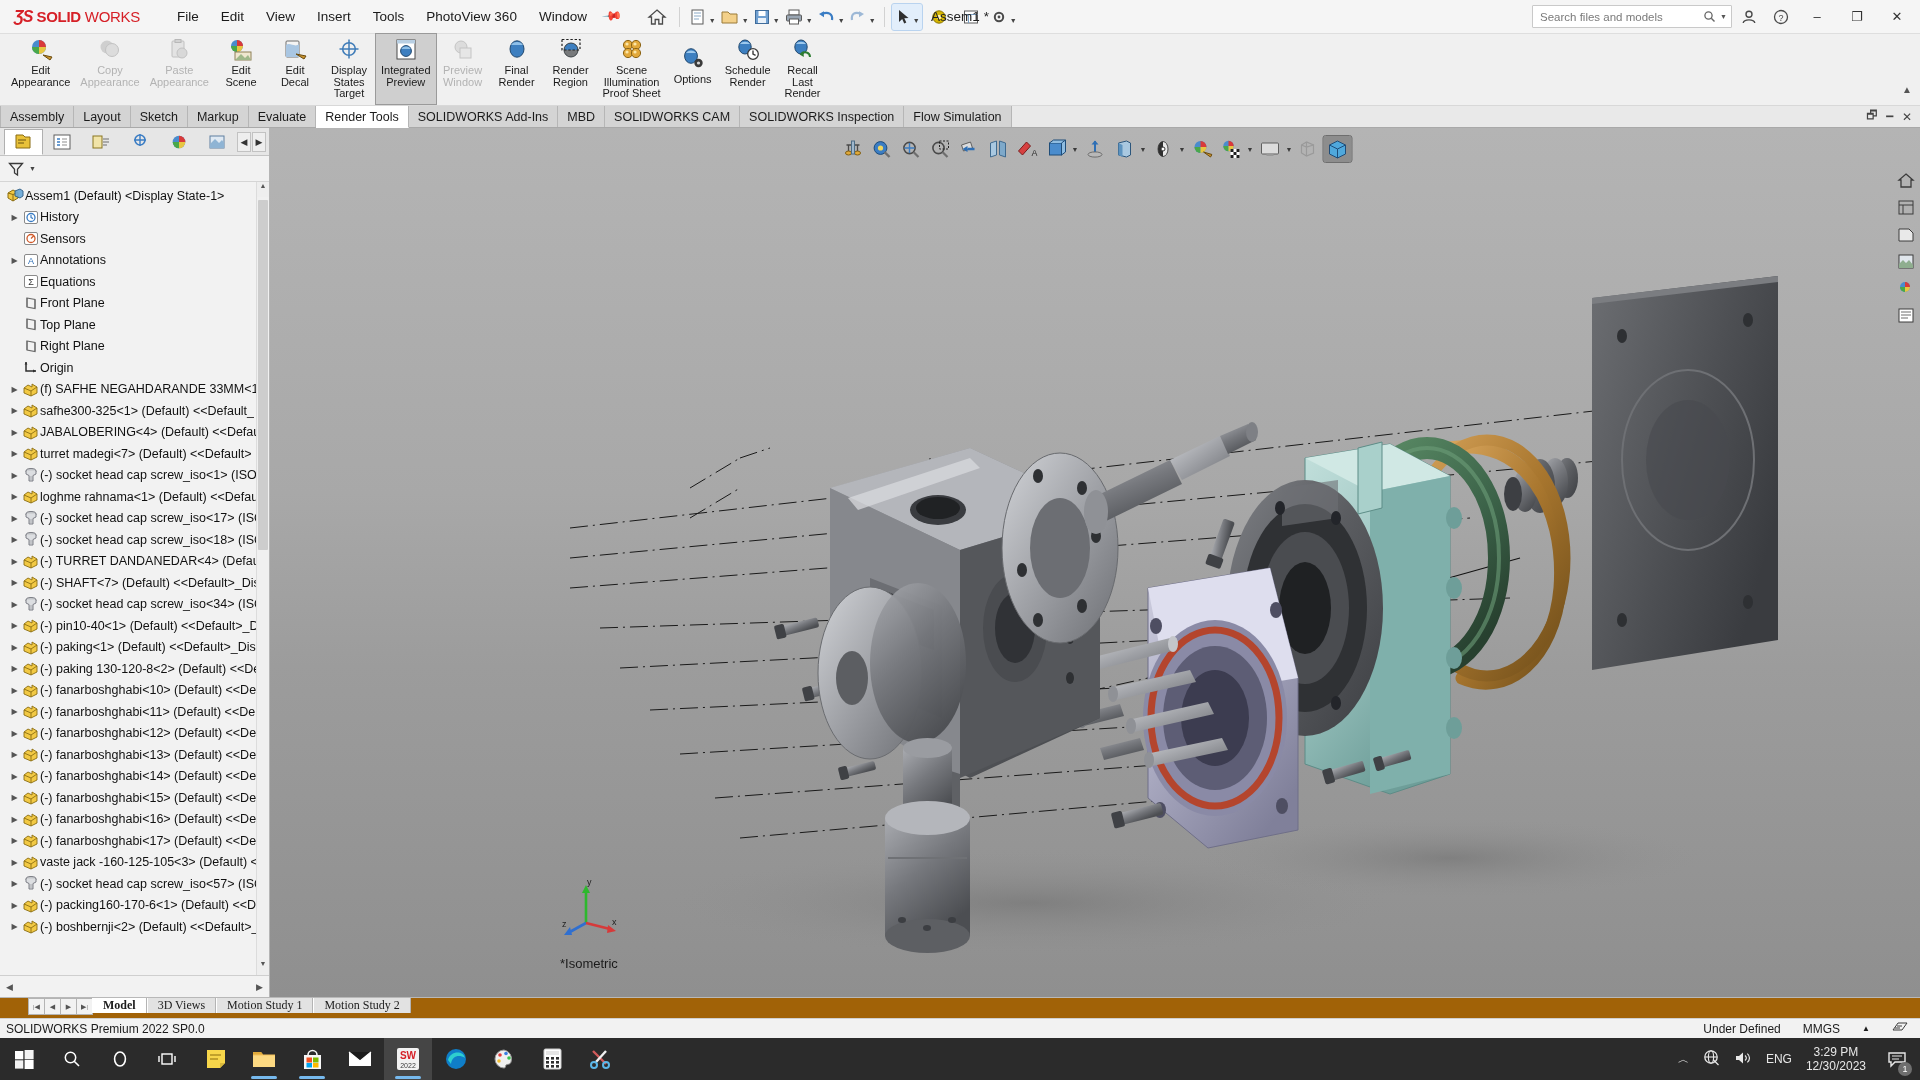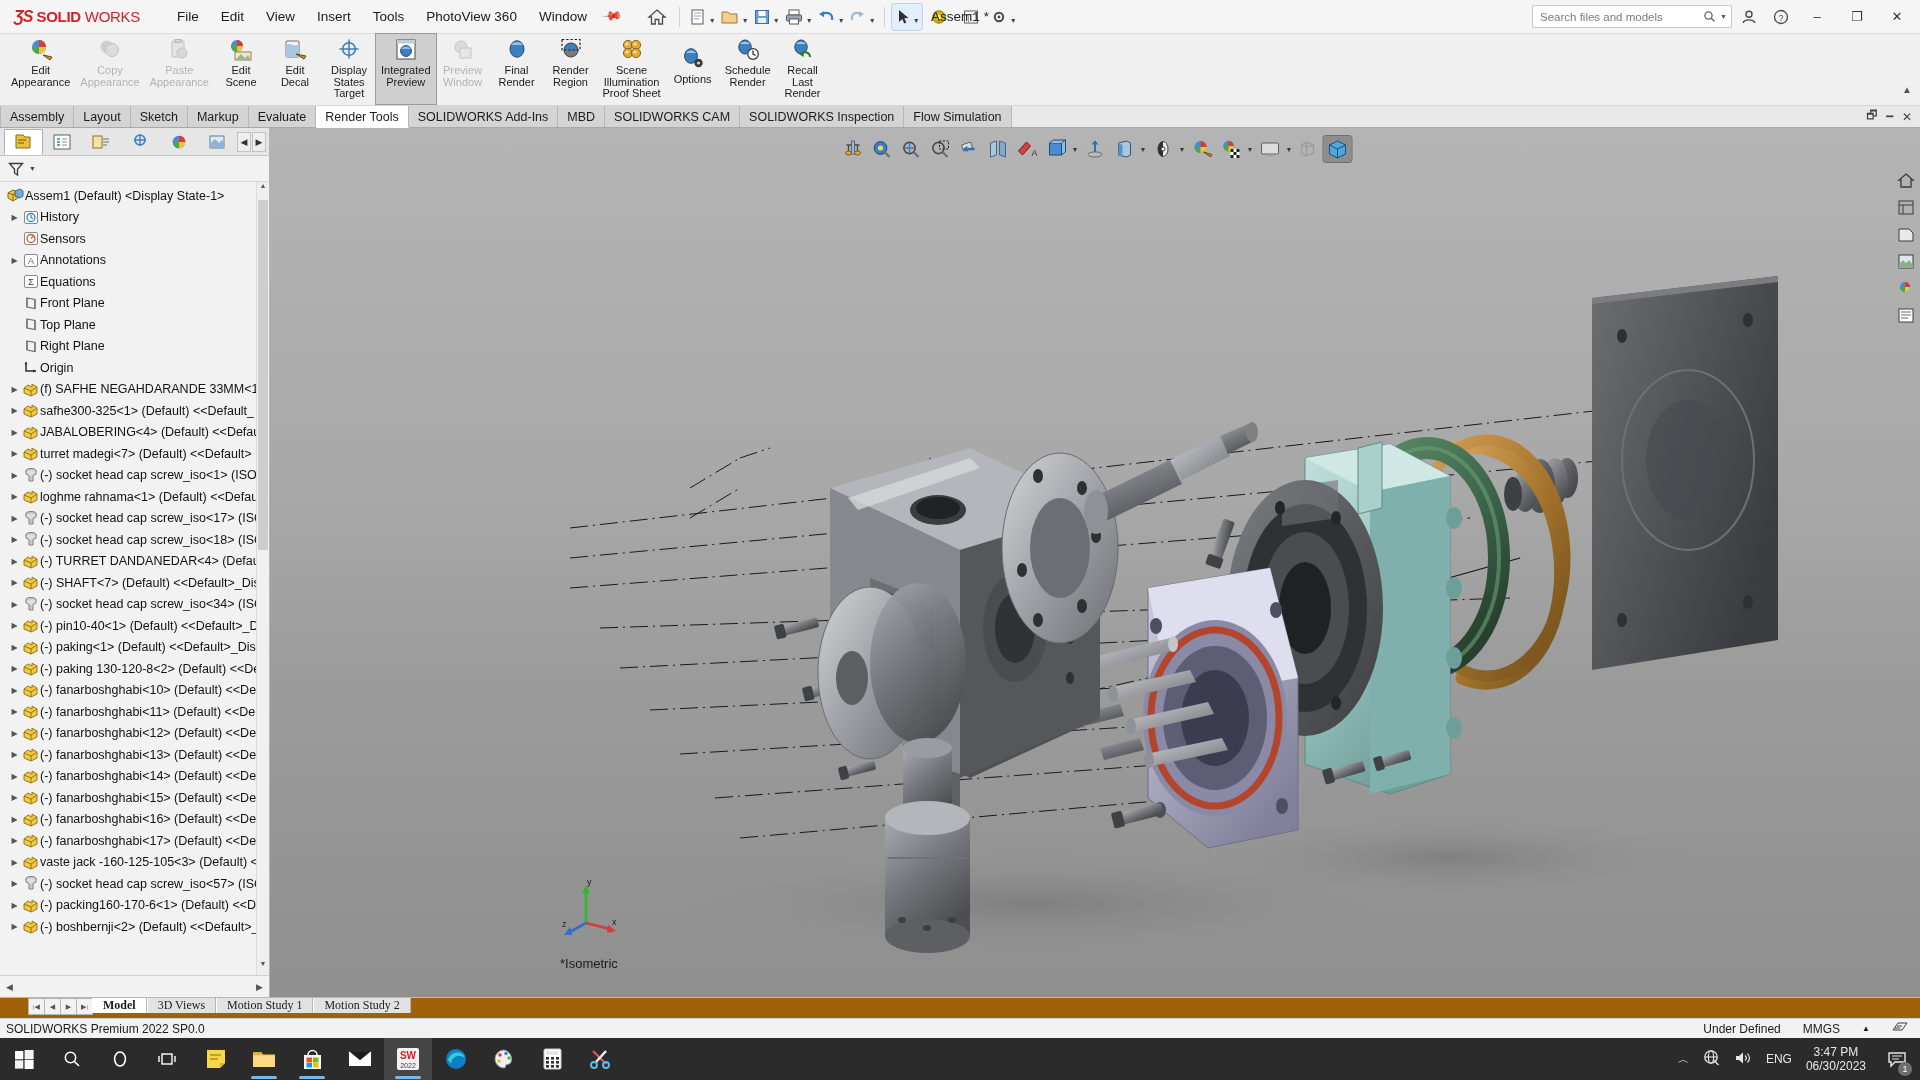--- a/index.html
+++ b/index.html
@@ -1529,22 +1529,22 @@
       </span>
       <span>
         <svg width="18" height="16" viewBox="0 0 18 16">
             <path d="M2 6h3l4-3.5v11L5 10H2z" fill="#e8e8e8"></path>
             <path d="M11 5.5 C12.8 7 12.8 9 11 10.5" fill="none" stroke="#e8e8e8" stroke-width="1.2"></path>
             <path d="M13.3 3.6 C16.2 6 16.2 10 13.3 12.4" fill="none" stroke="#e8e8e8" stroke-width="1.2"></path>
           </svg>
       </span>
       <span>ENG</span>
       <div class="clock">
-        <div>3:47 PM</div>
-        <div>06/30/2023</div>
+        <div>3:29 PM</div>
+        <div>12/30/2023</div>
       </div>
       <div class="notif">
         <svg width="20" height="18" viewBox="0 0 20 18">
             <path d="M2 3h16v9H8l-4 4v-4H2z" fill="none" stroke="#e8e8e8" stroke-width="1.4"></path>
             <path d="M5 6h10M5 9h7" stroke="#e8e8e8" stroke-width="1.2"></path>
           </svg>
         <span style="position:absolute;right:2px;bottom:4px;background:#6e6e6e;color:#fff;border-radius:50%;width:14px;height:14px;font-size:9px;display:flex;align-items:center;justify-content:center;">1</span>
       </div>
     </div>
   </div>

